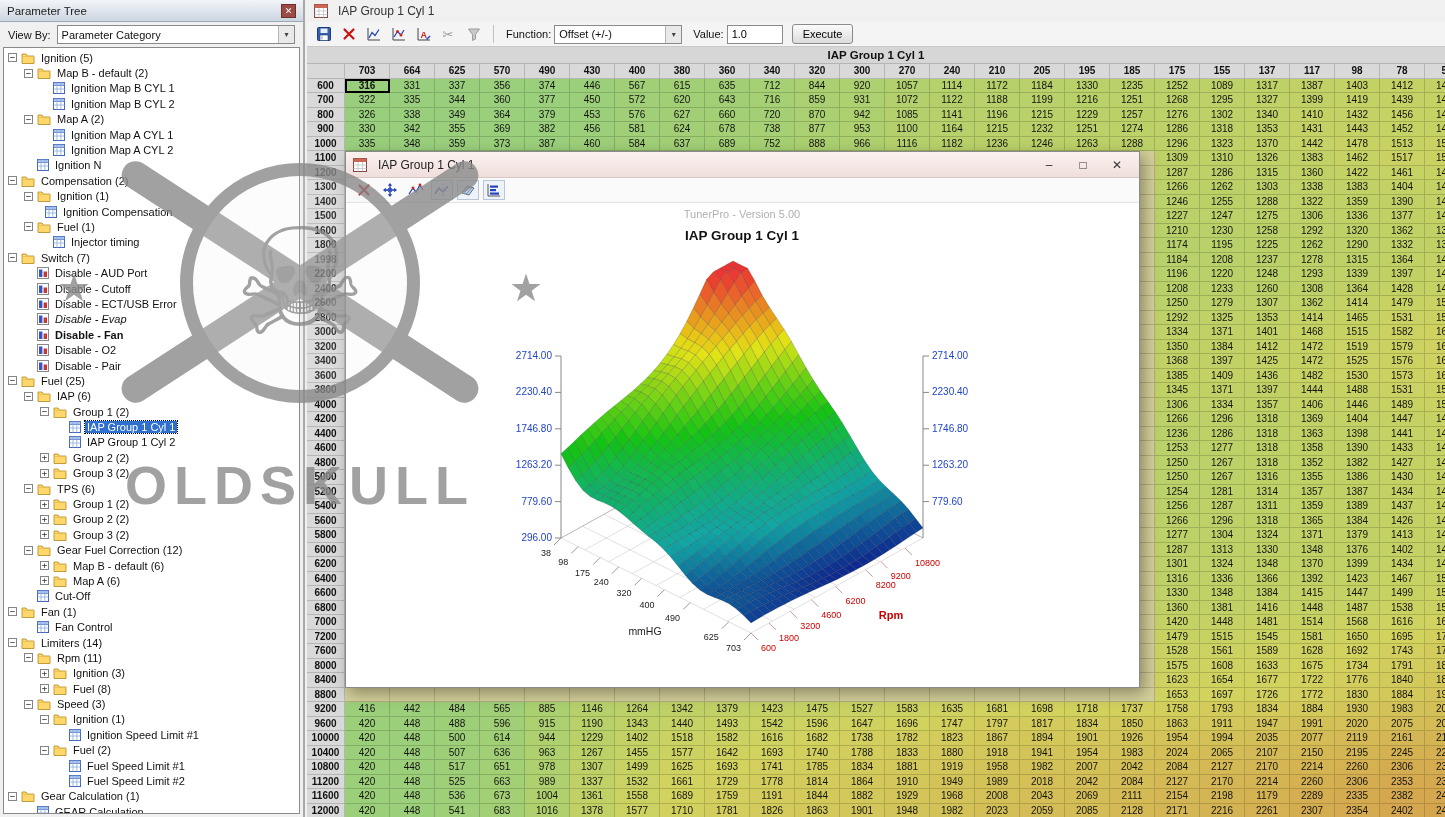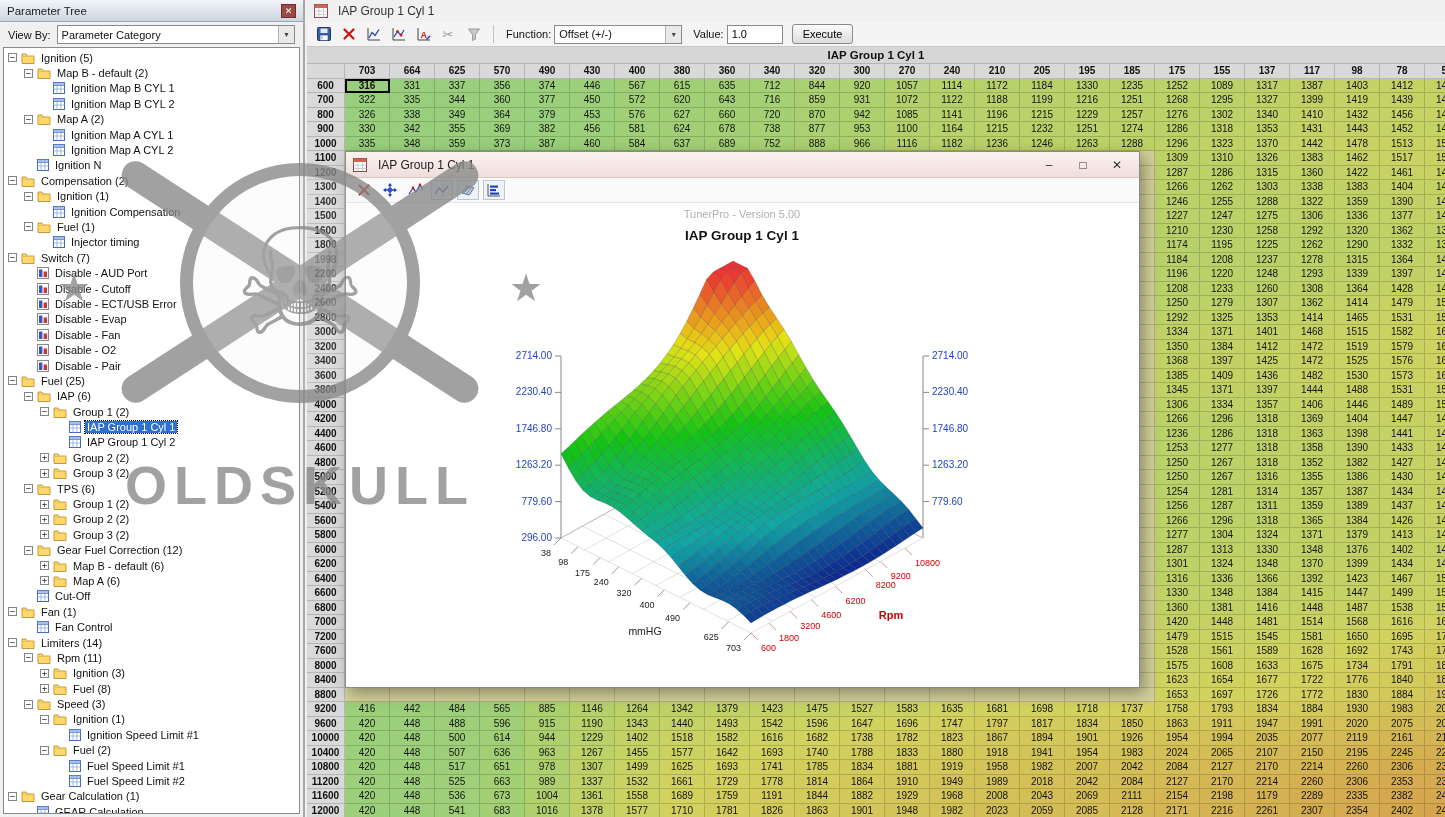--- a/index.html
+++ b/index.html
@@ -179,21 +179,21 @@
       <div class="titem" style="padding-left: 20px;">
         <span class="exp">−</span>
         <span class="ticon">
           <svg width="14" height="12" viewBox="0 0 14 12">
             <path d="M1 2 h4 l1.5 2 H13 v7.5 H1 z" fill="#ffd76a" stroke="#b08820" stroke-width="0.8"></path>
             <path d="M1 4.5 H13" stroke="#e8bb4e" stroke-width="0.8"></path>
           </svg>
         </span>
         <span class="tlabel">Ignition (1)</span>
       </div>
-      <div class="titem" style="padding-left: 36px;">
+      <div class="titem" style="padding-left: 28px;">
         <span class="exp hidden"></span>
         <span class="ticon">
           <svg width="12" height="12" viewBox="0 0 12 12">
             <rect x="0.5" y="0.5" width="11" height="11" fill="#fff" stroke="#4466bb"></rect>
             <rect x="0.5" y="0.5" width="11" height="3.2" fill="#aac4ee" stroke="#4466bb" stroke-width="0.6"></rect>
             <path d="M0.5 7 H11.5 M4 0.5 V11.5 M7.8 0.5 V11.5" stroke="#88aadd" stroke-width="0.8"></path>
           </svg>
         </span>
         <span class="tlabel">Ignition Compensation</span>
       </div>
@@ -254,32 +254,32 @@
         <span class="exp hidden"></span>
         <span class="ticon">
           <svg width="12" height="12" viewBox="0 0 12 12">
             <rect x="0.5" y="0.5" width="11" height="11" fill="#fff" stroke="#888"></rect>
             <rect x="2" y="2.5" width="3.4" height="7.5" fill="#3355cc"></rect>
             <rect x="6.6" y="4.5" width="3.4" height="5.5" fill="#cc3333"></rect>
           </svg>
         </span>
         <span class="tlabel">Disable - ECT/USB Error</span>
       </div>
-      <div class="titem" style="padding-left: 20px;">
+      <div class="titem" style="padding-left: 20px; font-style: italic;">
         <span class="exp hidden"></span>
         <span class="ticon">
           <svg width="12" height="12" viewBox="0 0 12 12">
             <rect x="0.5" y="0.5" width="11" height="11" fill="#fff" stroke="#888"></rect>
             <rect x="2" y="2.5" width="3.4" height="7.5" fill="#3355cc"></rect>
             <rect x="6.6" y="4.5" width="3.4" height="5.5" fill="#cc3333"></rect>
           </svg>
         </span>
         <span class="tlabel">Disable - Evap</span>
       </div>
-      <div class="titem" style="padding-left: 20px;">
+      <div class="titem" style="padding-left: 20px; font-weight: bold;">
         <span class="exp hidden"></span>
         <span class="ticon">
           <svg width="12" height="12" viewBox="0 0 12 12">
             <rect x="0.5" y="0.5" width="11" height="11" fill="#fff" stroke="#888"></rect>
             <rect x="2" y="2.5" width="3.4" height="7.5" fill="#3355cc"></rect>
             <rect x="6.6" y="4.5" width="3.4" height="5.5" fill="#cc3333"></rect>
           </svg>
         </span>
         <span class="tlabel">Disable - Fan</span>
       </div>

